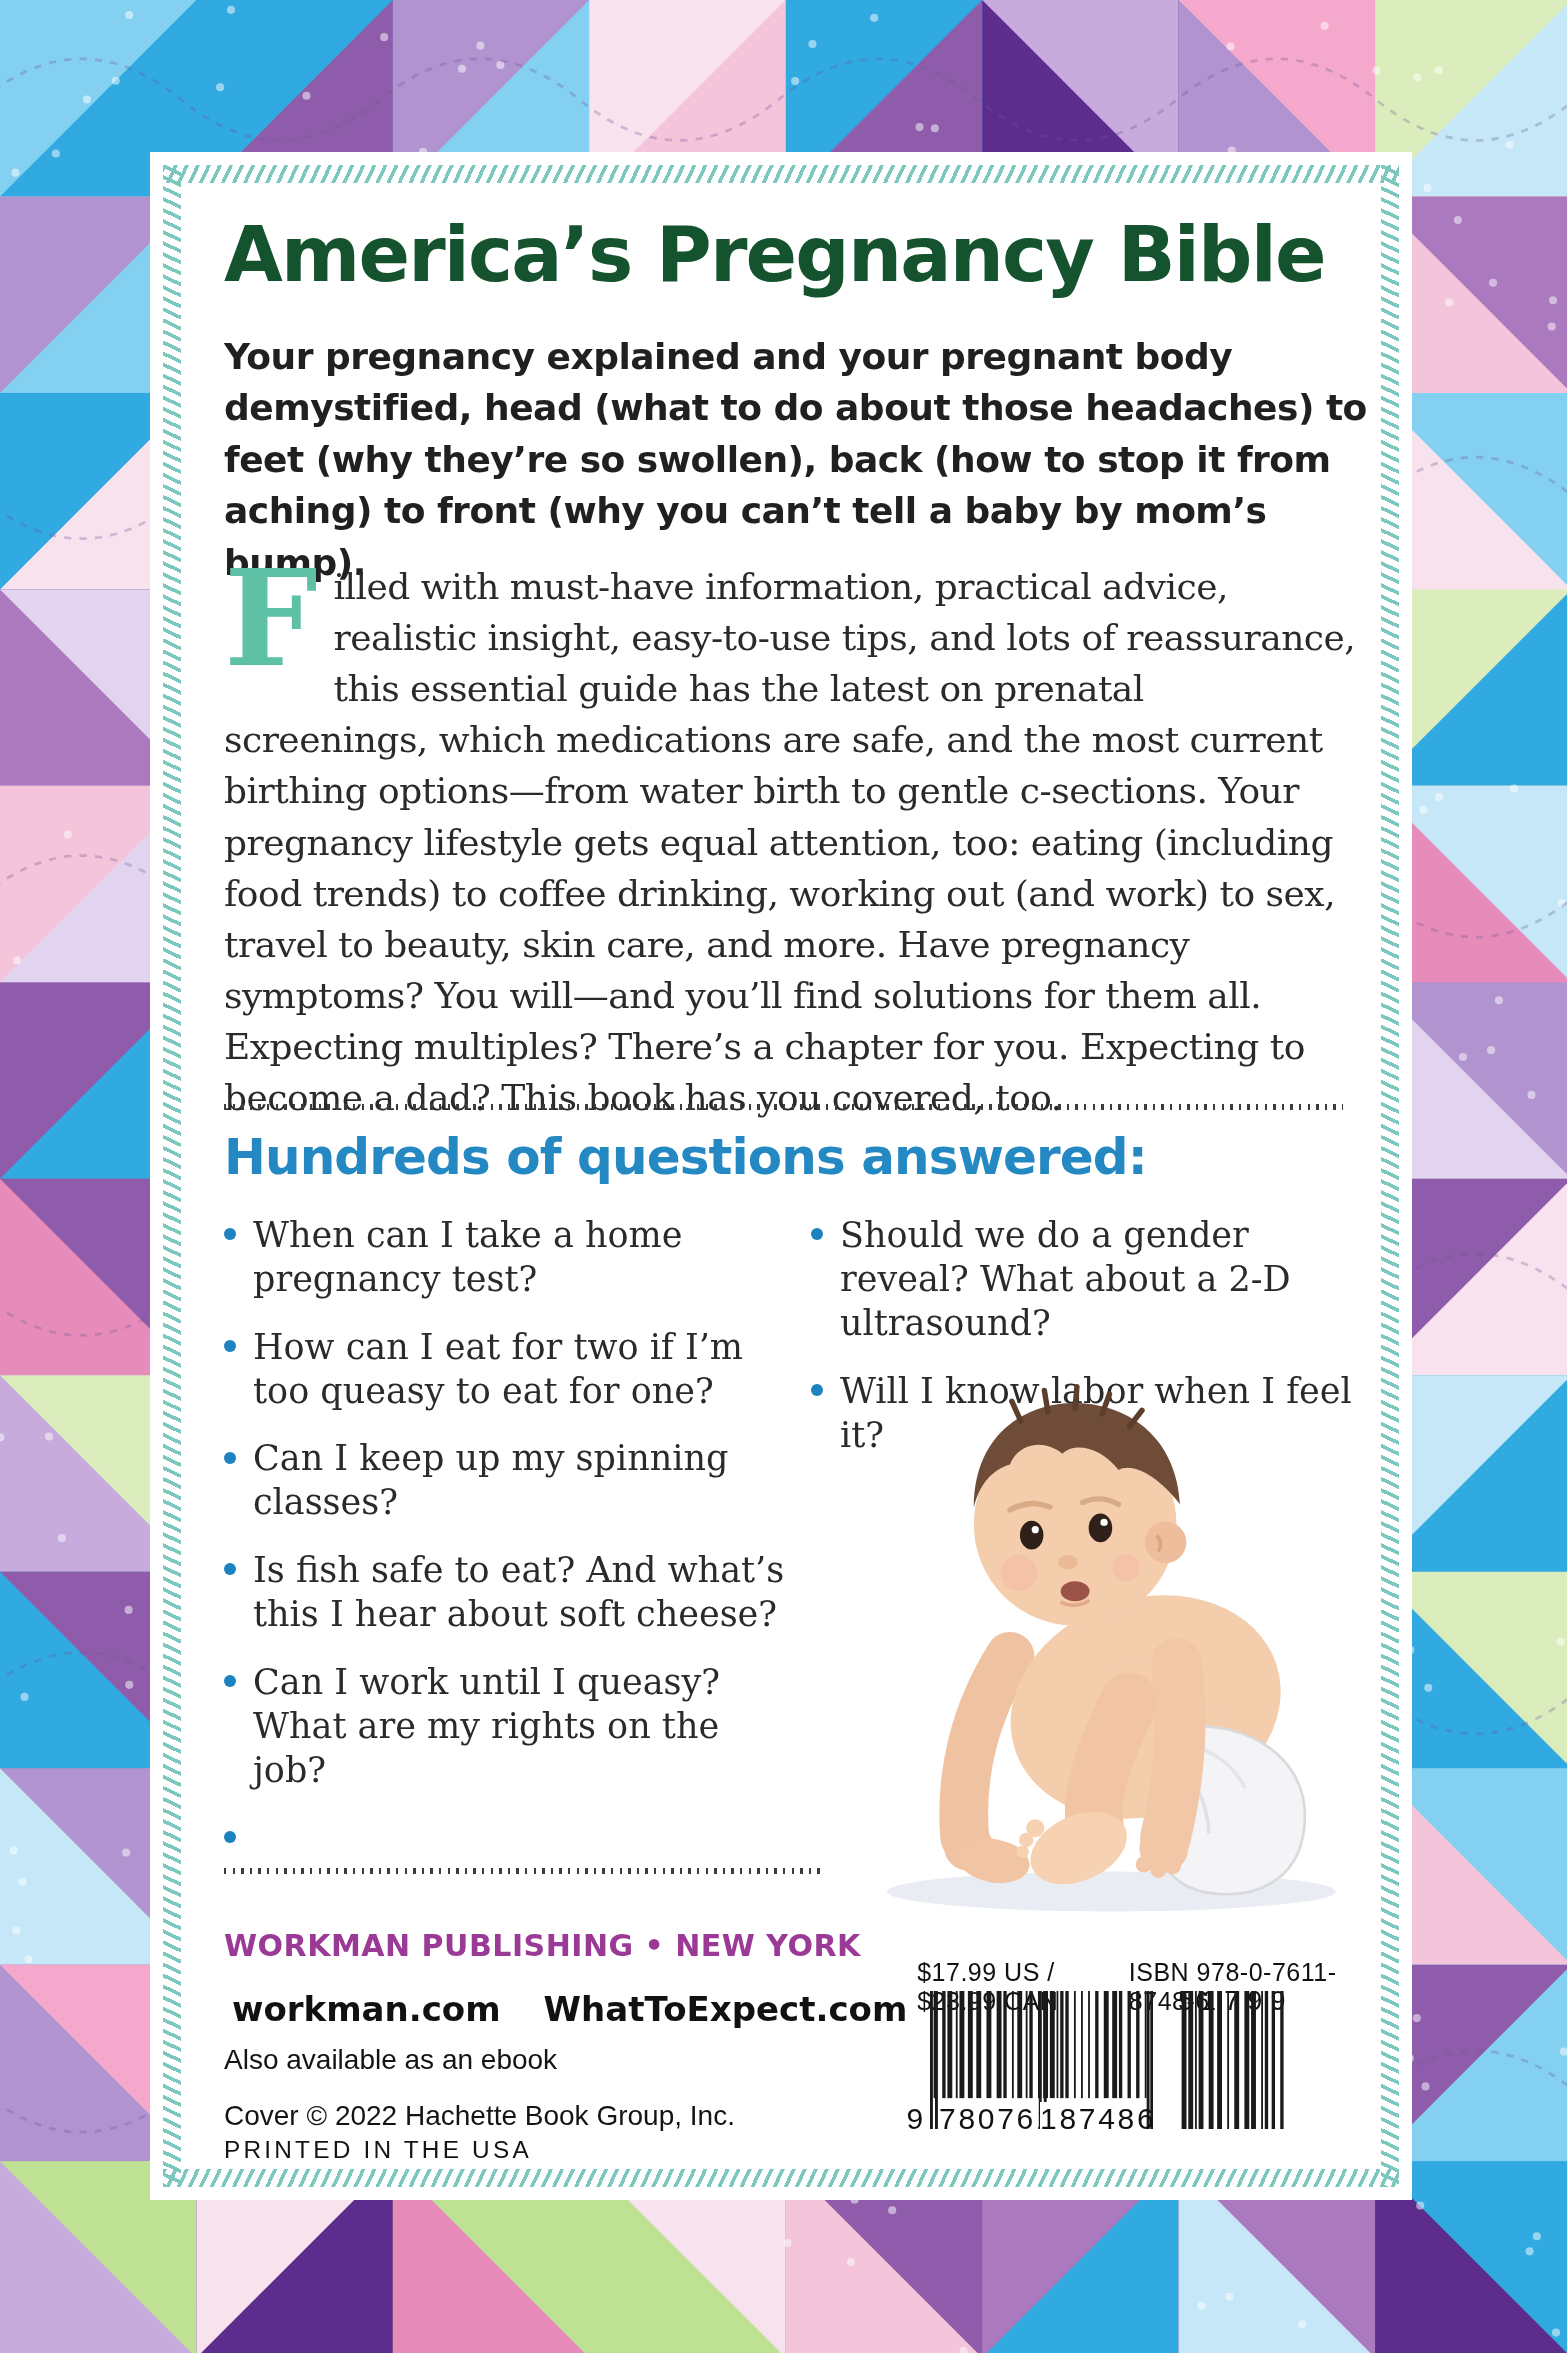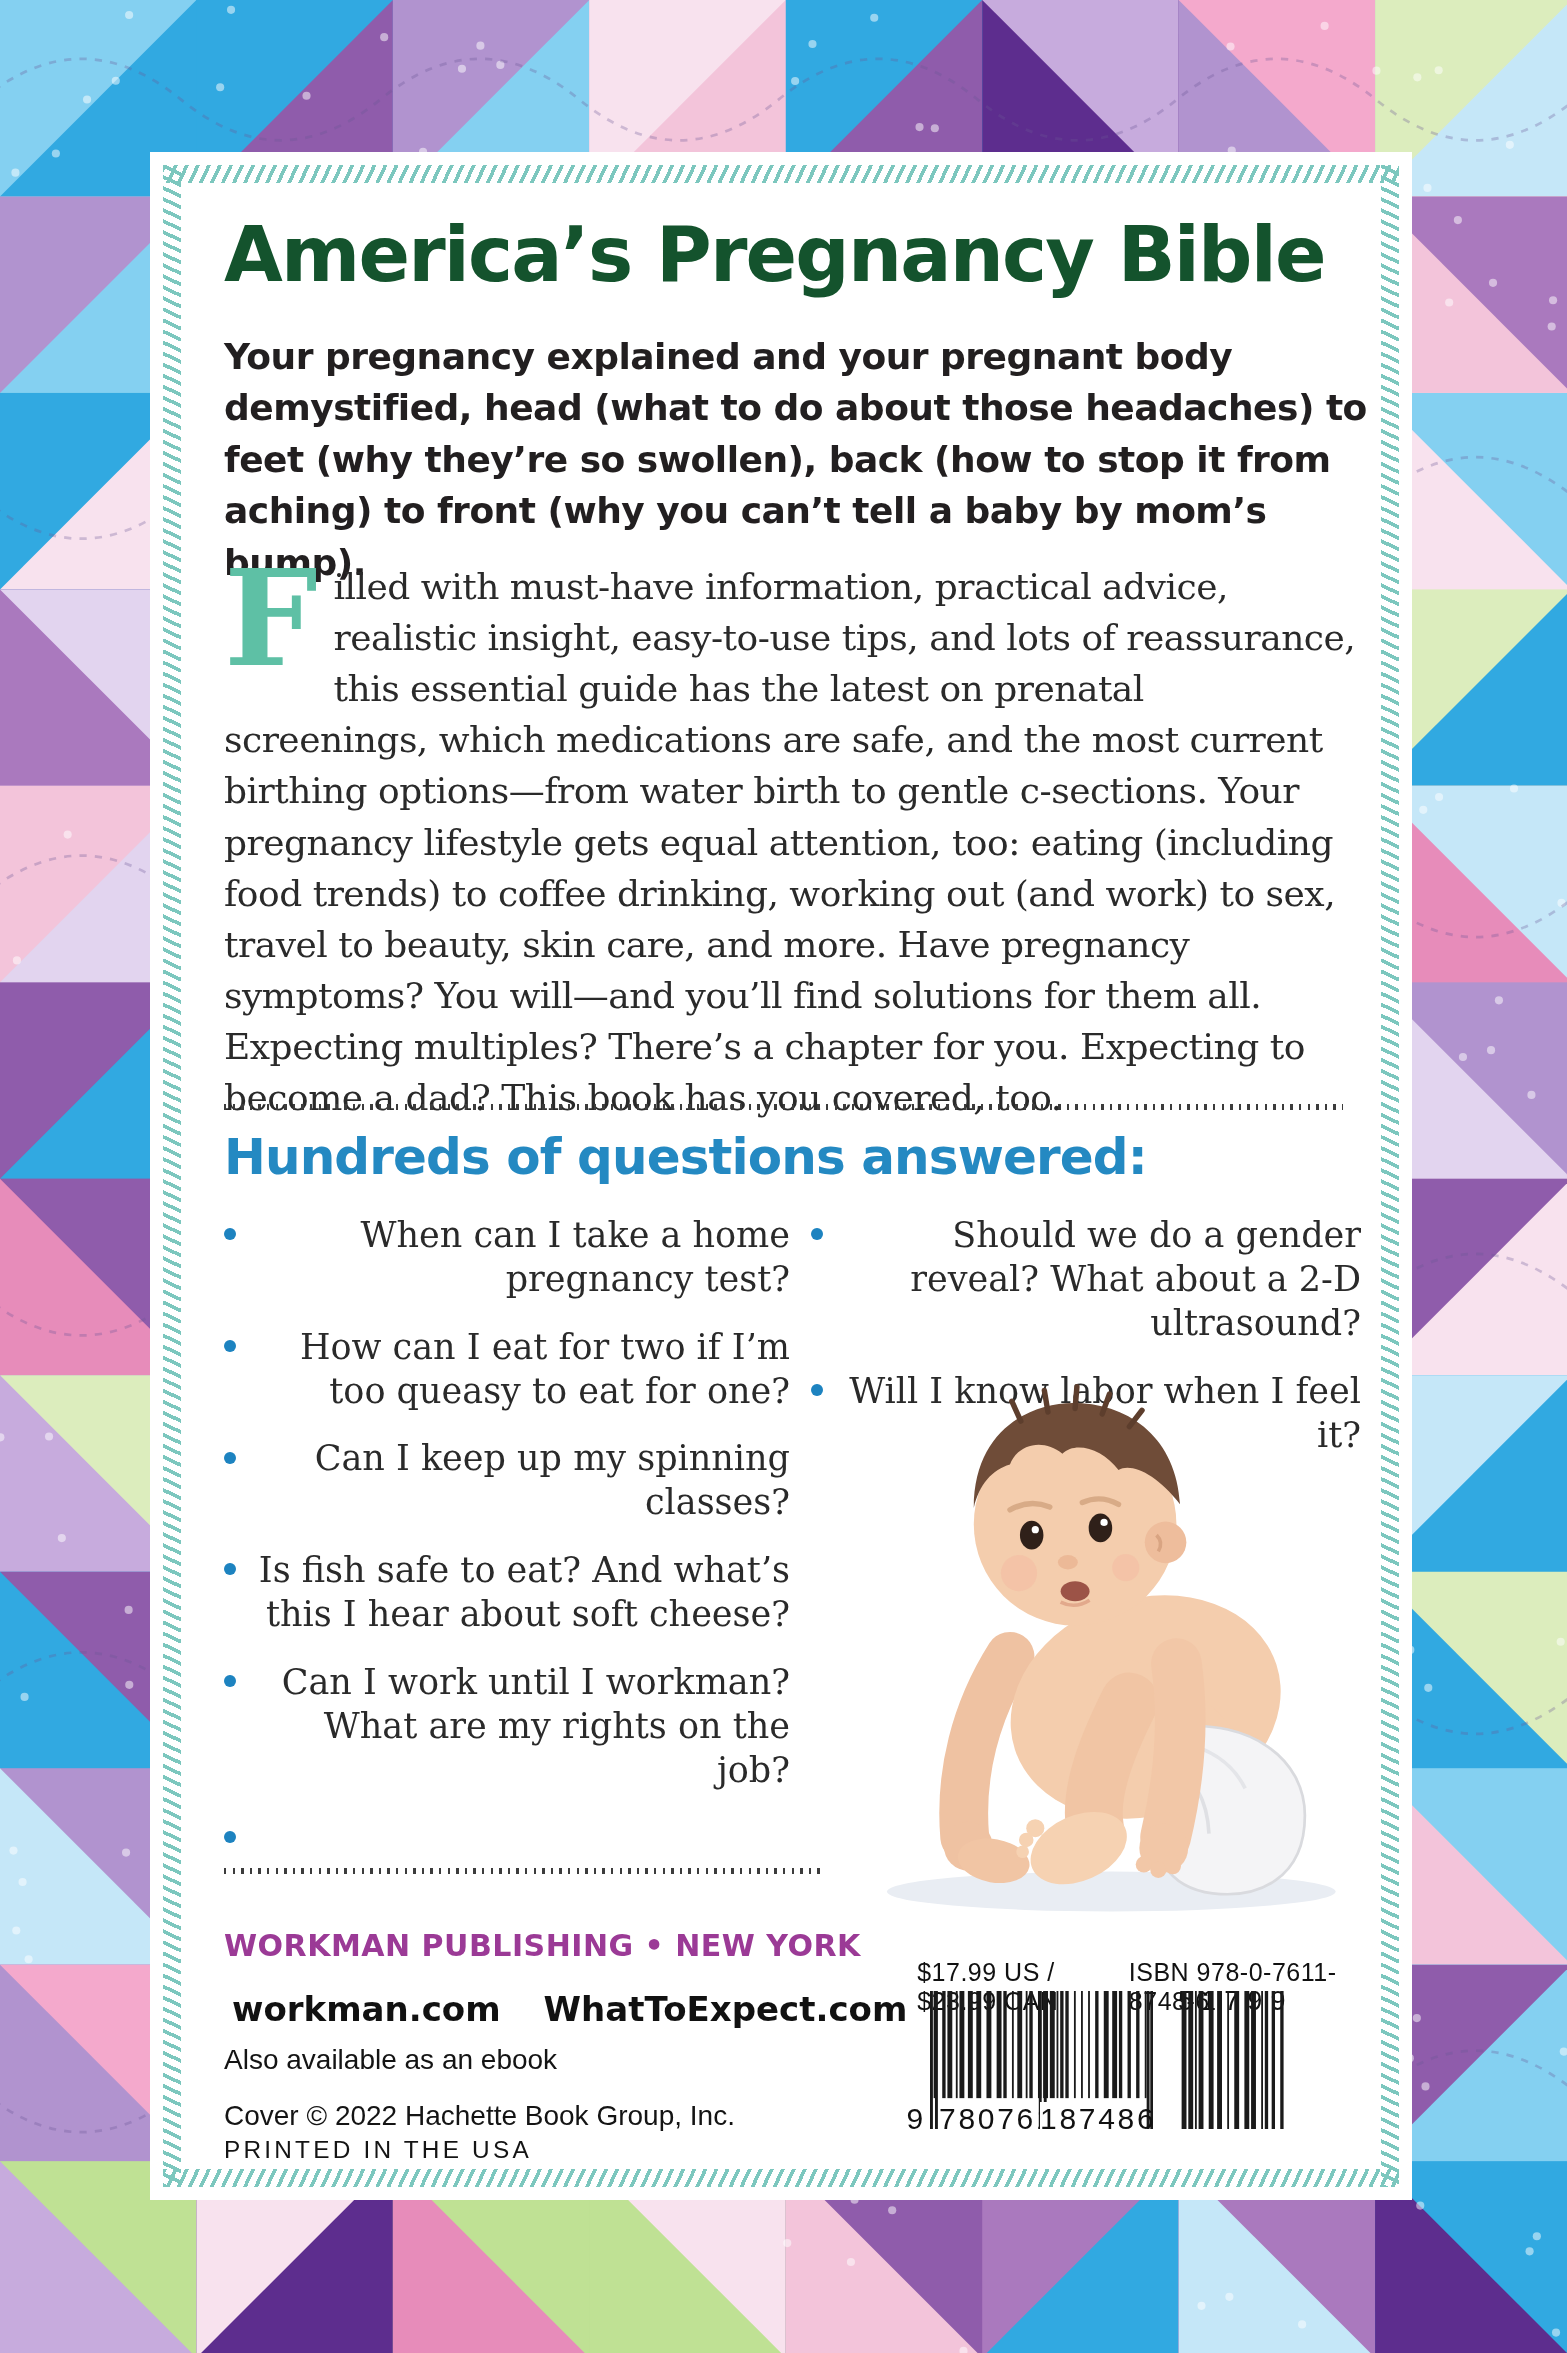--- a/index.html
+++ b/index.html
@@ -44,21 +44,21 @@
   .dotted.d2{left:0;top:1716px;width:596px;}
 
   .q-heading{
     position:absolute;left:0;top:976px;margin:0;
     font-size:50px;font-weight:bold;color:#2489c2;letter-spacing:-0.9px;
   }
   ul.qlist{position:absolute;top:1061px;margin:0;padding:0;list-style:none;
     font-family:"DejaVu Serif", serif;font-size:35px;line-height:1.26;color:#2a2a2a;}
   ul.qlist.left{left:0;width:566px;}
   ul.qlist.right{left:587px;width:550px;}
-  ul.qlist li{position:relative;padding-left:29px;margin:0 0 23.5px 0;text-align:right;}
+  ul.qlist li{position:relative;padding-left:29px;margin:0 0 23.5px 0;}
   .dot{position:absolute;left:0;top:15.4px;width:11.8px;height:11.8px;border-radius:50%;background:#1d83c0;}
 
   #baby{position:absolute;left:634px;top:1231px;width:493px;height:534px;}
 
   
   .imprint{position:absolute;left:0;top:1776px;margin:0;
     font-size:30px;font-weight:bold;color:#9b3a96;letter-spacing:0.5px;}
   .sites{position:absolute;left:0;top:1829px;margin:8px;font-size:34px;font-weight:bold;color:#111;}
   .sites .s1{margin-right:43px;}
   .note{position:absolute;left:0;margin:0;font-family:"Liberation Sans", sans-serif;color:#141414;}
@@ -511,21 +511,21 @@
 
     <div class="dotted d1"></div>
 
     <h2 class="q-heading">Hundreds of questions answered:</h2>
 
     <ul class="qlist left">
       <li><span class="dot"></span><span>When can I take a home pregnancy test?</span></li>
       <li><span class="dot"></span><span>How can I eat for two if I’m too queasy to eat for one?</span></li>
       <li><span class="dot"></span><span>Can I keep up my spinning classes?</span></li>
       <li><span class="dot"></span><span>Is fish safe to eat? And what’s this I hear about soft cheese?</span></li>
-      <li><span class="dot"></span><span>Can I work until I workman? What are my rights on the job?</span></li>
+      <li><span class="dot"></span><span>Can I work until I queasy? What are my rights on the job?</span></li>
       <li><span class="dot"></span></li>
     </ul>
 
     <ul class="qlist right">
       <li><span class="dot"></span><span>Should we do a gender reveal? What about a 2-D ultrasound?</span></li>
       <li><span class="dot"></span><span>Will I know labor when I feel it?</span></li>
     </ul>
 
     <svg id="baby" viewBox="0 0 545 590">
       <ellipse cx="280" cy="562" rx="248" ry="22" fill="#e9edf3"></ellipse>

